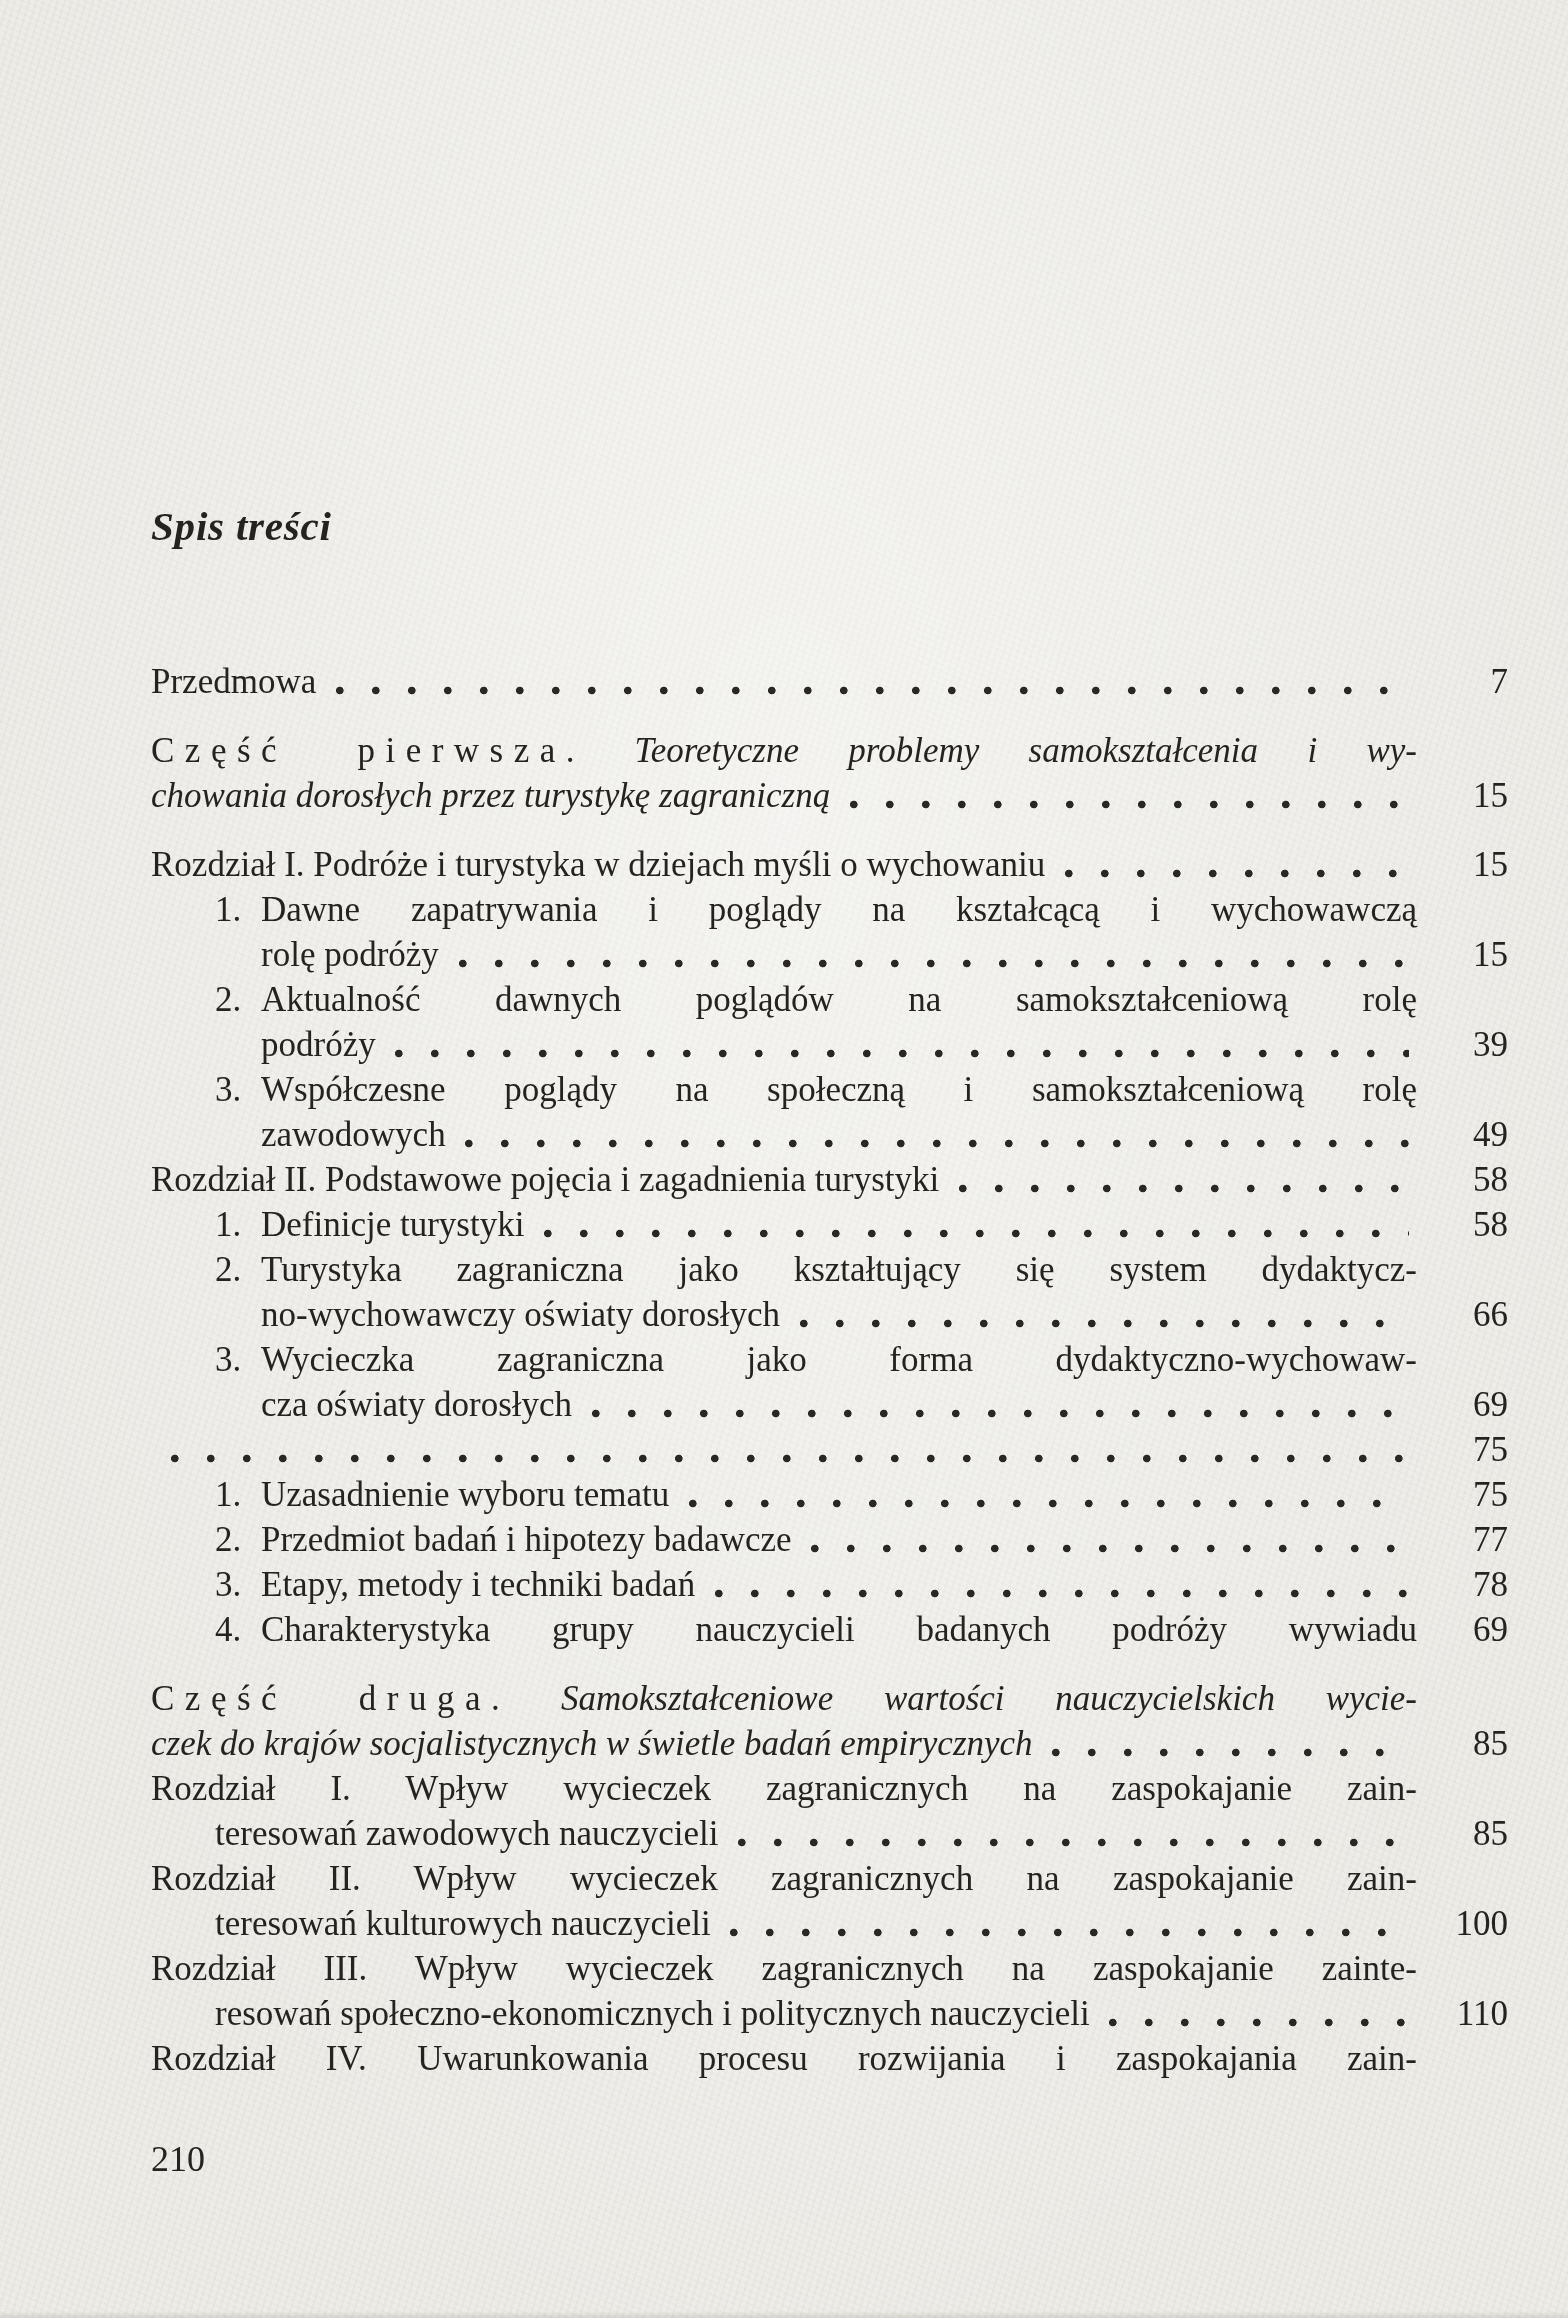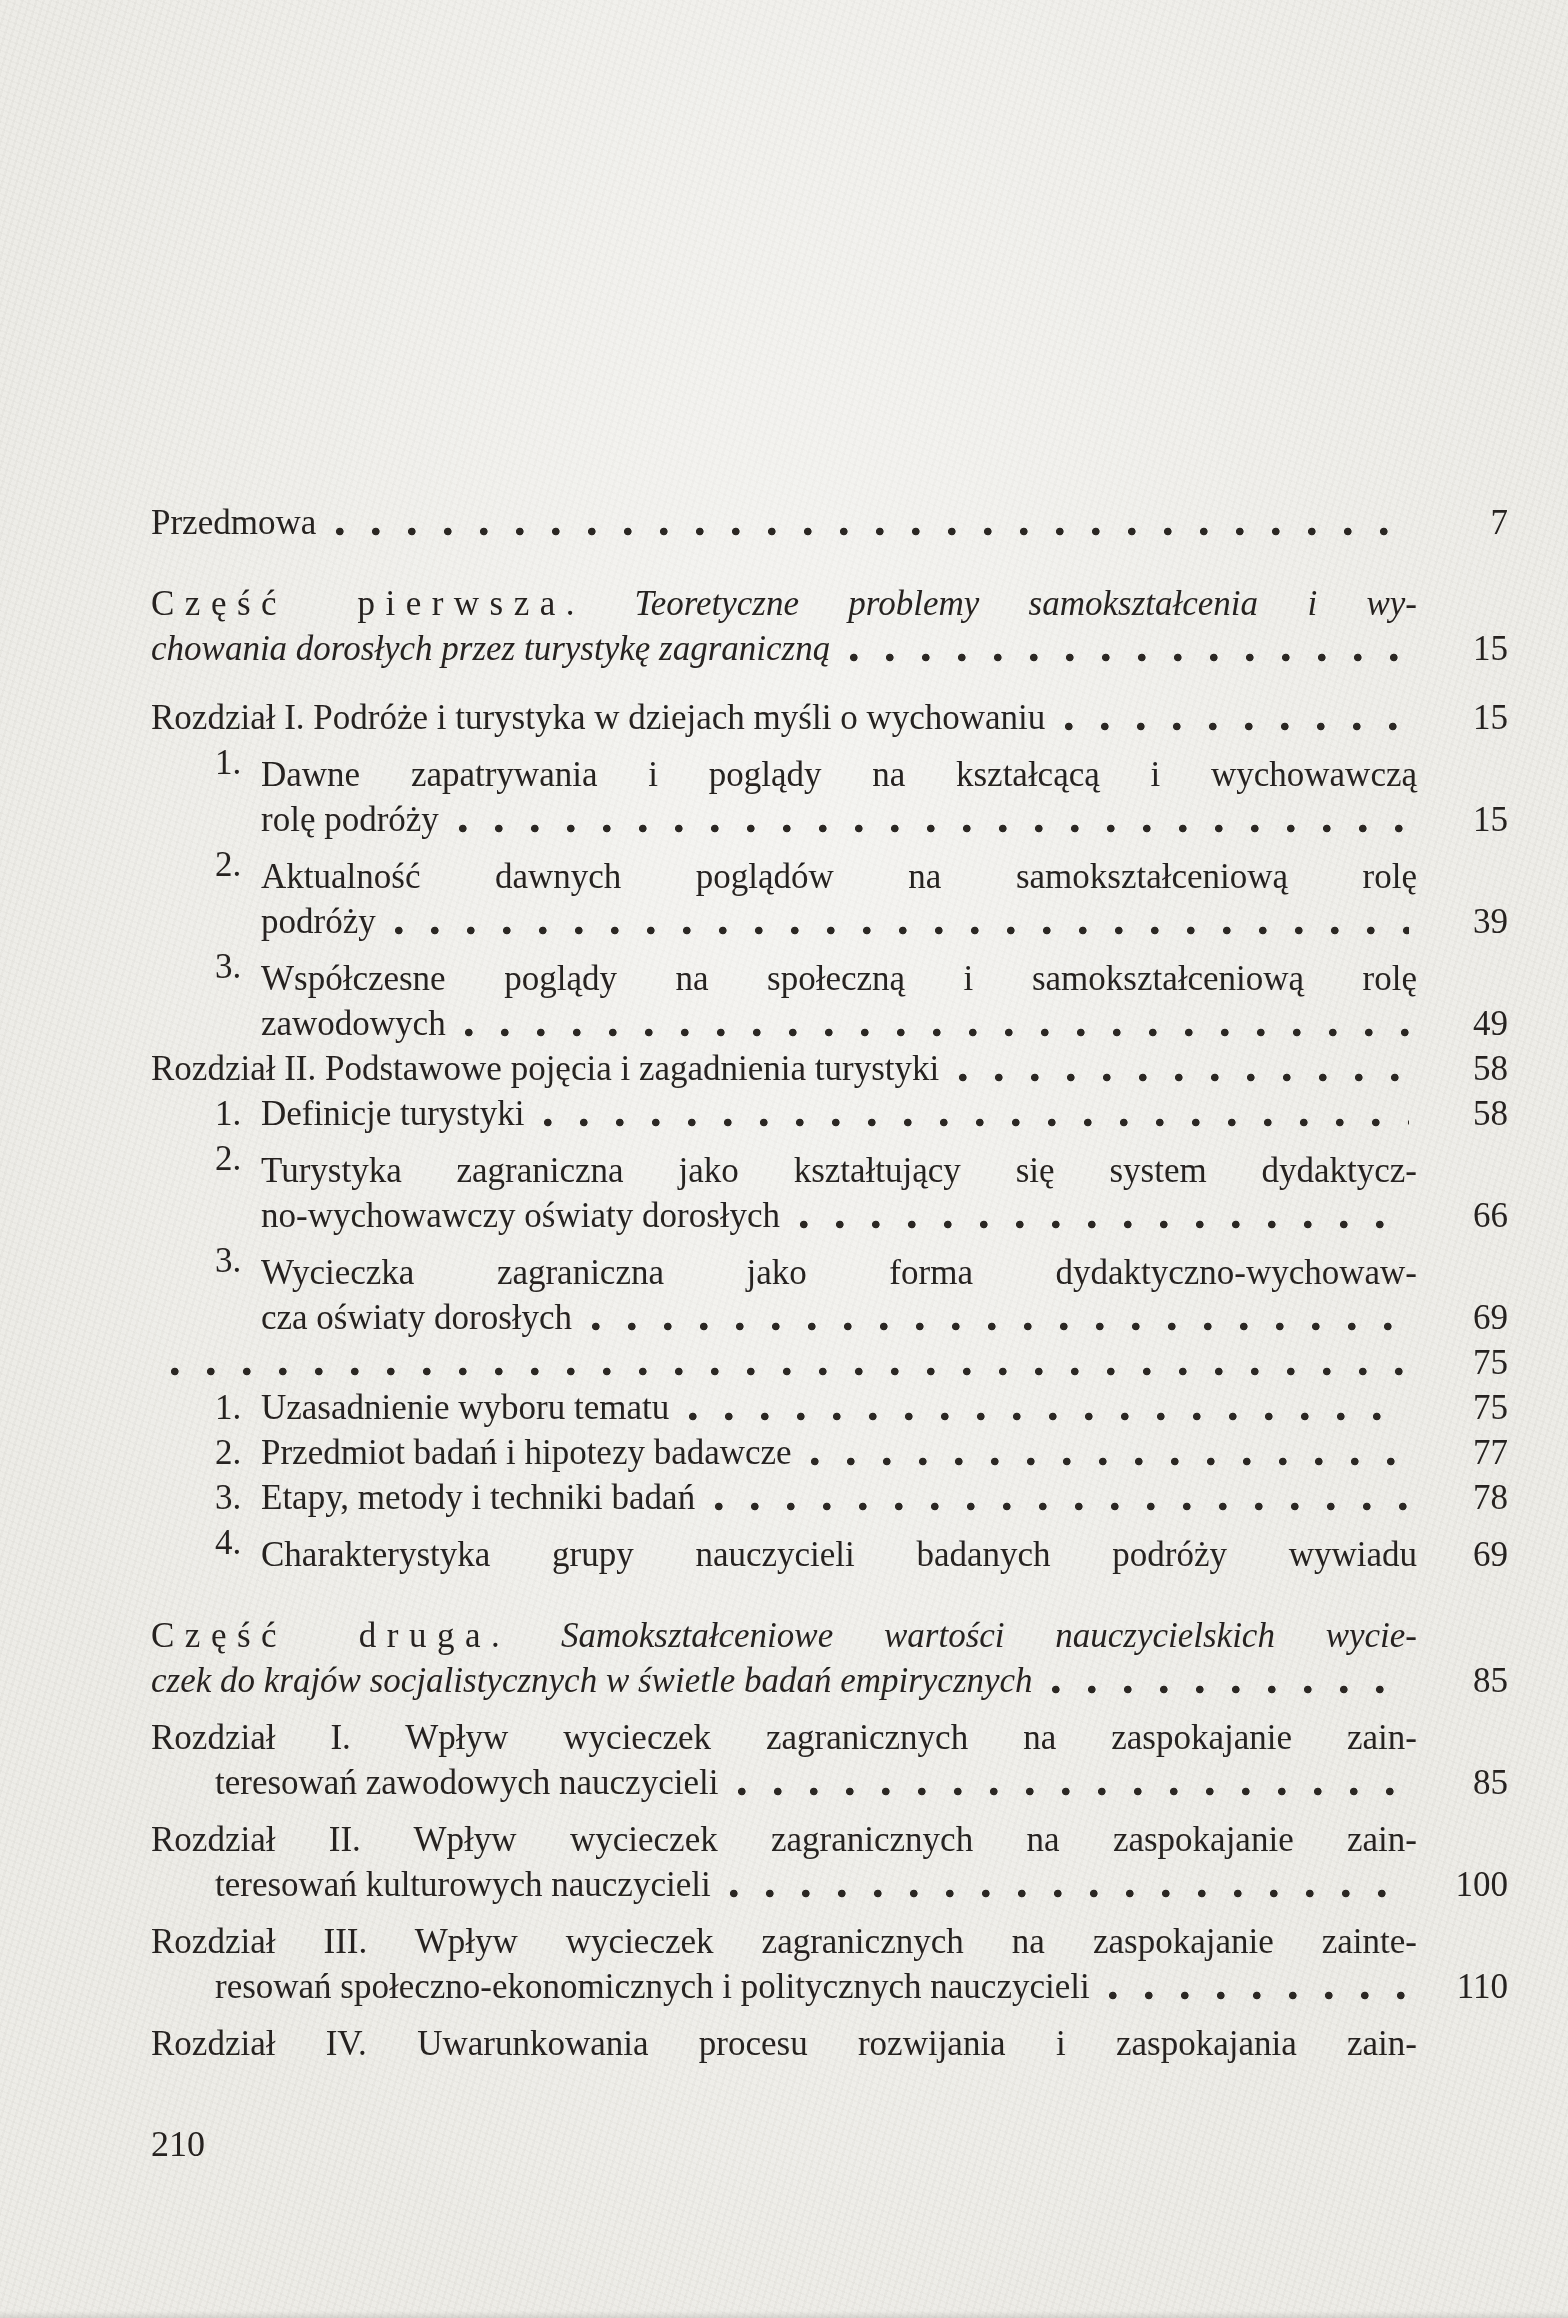--- a/index.html
+++ b/index.html
@@ -38,21 +38,21 @@
     line-height:45px;
   }
   .gap{height:24px;}
   .indent-rozcont{padding-left:64px;}
   .indent-item{padding-left:110px;}
   .indent-itemcont{padding-left:110px;}
   .num{
     position:absolute;left:64px;top:0;line-height:45px;
   }
   .txt{display:block;min-width:0;text-align:right;}
-  .row.justify .txt{flex:1 1 auto;text-align:justify;text-align-last:justify;margin-top:12px;}
+  .row.justify .txt{flex:1 1 auto;text-align:justify;text-align-last:justify;}
   .run-italic{font-style:italic;}
   .run-spaced{letter-spacing:0.30em;word-spacing:0.30em;}
   .leader{
     flex:1 1 auto;min-width:30px;align-self:stretch;
     margin:0 7.6px 0 19.7px;
     background-image:radial-gradient(circle at 3.8px 50%, #2b2723 3.4px, rgba(0,0,0,0) 4.2px);
     background-size:36px 9px;
     background-repeat:repeat-x;
     background-position:left bottom 9px;
   }
@@ -62,20 +62,21 @@
   }
   .footer-num{
     margin-top:56px;
     font-size:36px;line-height:45px;
   }
 </style>
 </head>
 <body>
 
 <div class="page">
+  <h1 class="title">Spis treści</h1>
   <div class="toc" id="toc">
       <div class="row indent-root">
         <span class="txt"><span class="run-plain">Przedmowa</span></span>
         <span class="leader"></span>
         <span class="pnum">7</span>
       </div>
       <div class="gap"></div>
       <div class="row indent-root justify">
         <span class="txt"><span class="run-spaced">Część pierwsza.</span><span class="run-plain"> </span><span class="run-italic">Teoretyczne problemy samokształcenia i wy-</span></span>
         <span class="pnum"></span>

